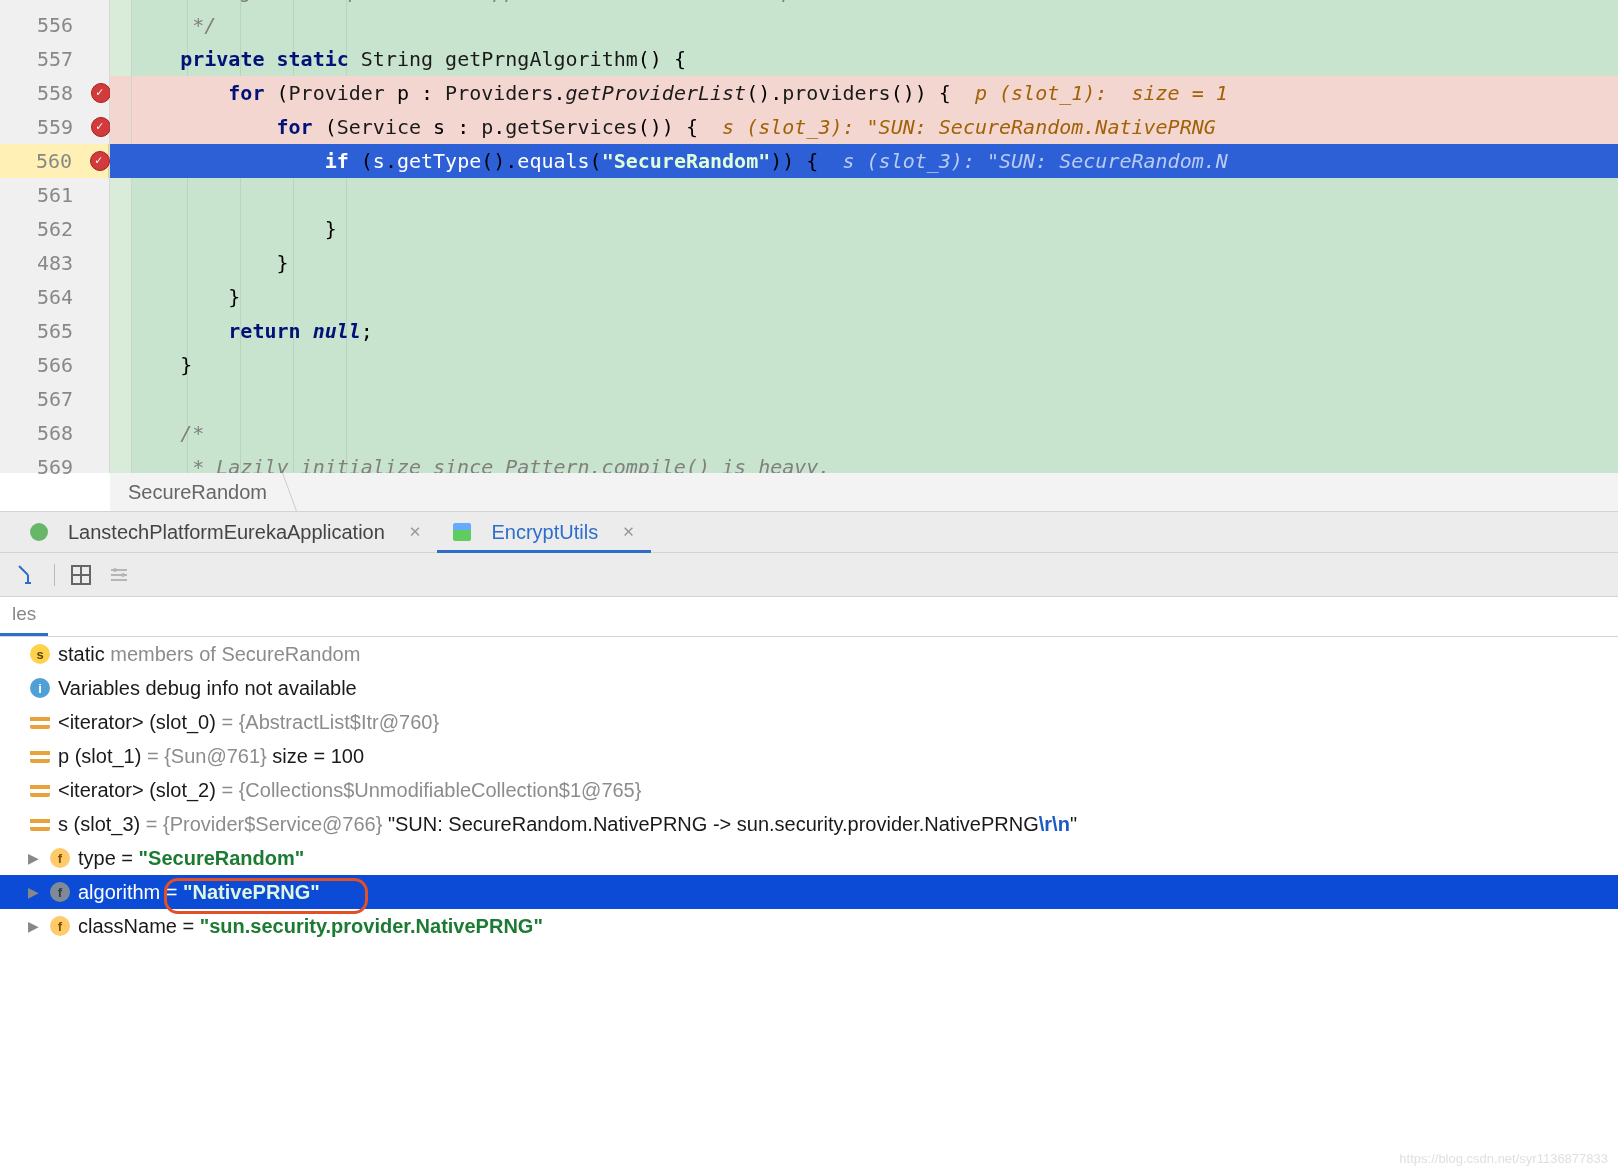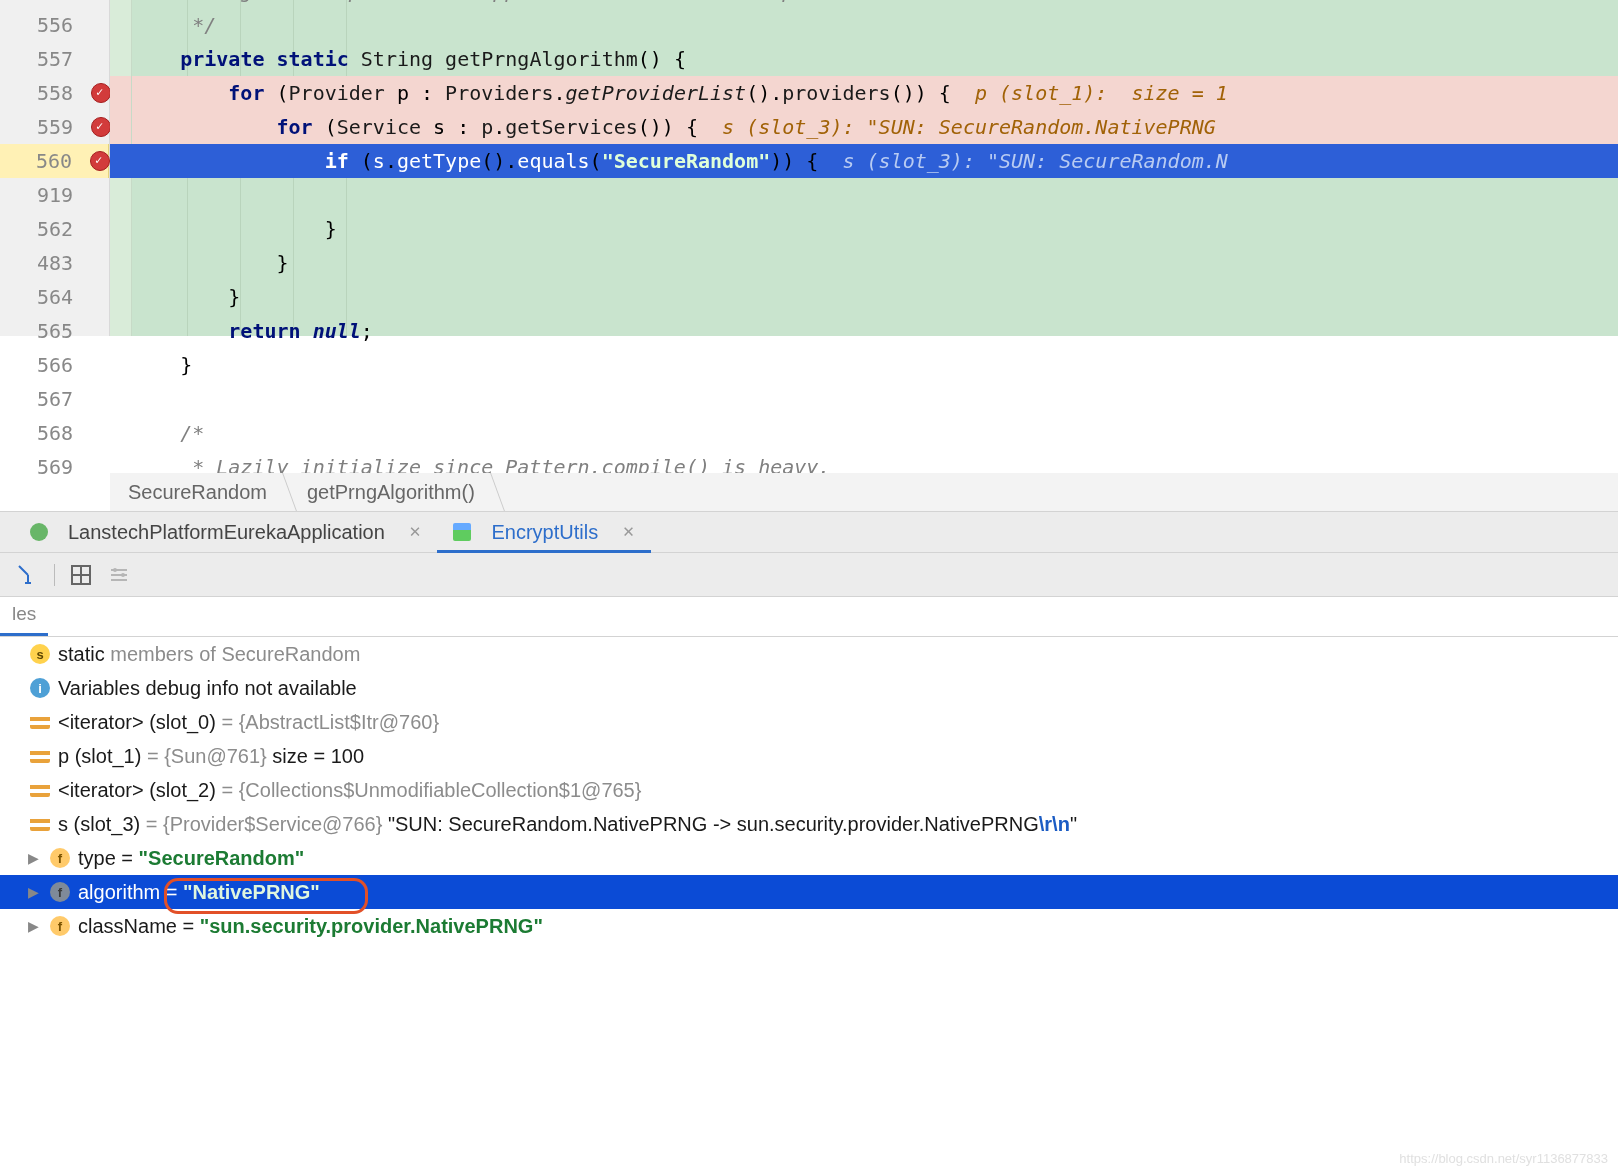--- a/index.html
+++ b/index.html
@@ -1,17 +1,17 @@
 <!DOCTYPE html>
 <html><head>
 <meta charset="utf-8">
 <style>
   * { margin:0; padding:0; box-sizing:border-box; }
   html,body { width:1618px; height:1172px; font-family:"Menlo","Consolas",monospace; font-size:20px; background:#fff; overflow:hidden; }
-  .editor-area { position:relative; width:100%; height:336px; background:#c9e4ce; }
+  .editor-area { position:relative; width:100%; height:473px; background:#c9e4ce; }
   .gutter { position:absolute; left:0; top:0; width:110px; height:100%; background:#f0f0f0; border-right:1px solid #d9d9d9; }
   .gutter-row { position:absolute; left:0; width:100%; height:34px; display:flex; align-items:center; justify-content:flex-end; }
   .ln { color:#888; padding-right:36px; font-family:inherit; font-size:20px; }
   .bp { position:absolute; right:-2px; width:20px; height:20px; border-radius:50%; background:#d23b3b; border:1px solid #a51f1f; }
   .bp::after { content:"✓"; color:#fff; font-size:12px; position:absolute; top:1px; left:4px; }
   .bulb { position:absolute; right:-48px; width:22px; height:22px; border-radius:50%; background:#ffb300; box-shadow:0 0 2px #aa7700; }
   .fold-col { position:absolute; left:110px; top:0; width:22px; height:100%; background:#d9ecd9; border-right:1px solid #c7dac7; }
   .code-col { position:absolute; left:132px; top:0; right:0; height:100%; }
   .code-row { position:absolute; left:0; right:0; height:34px; line-height:34px; font-family:inherit; white-space:pre; }
   .hl-red { background:#f4d6d0; }
@@ -83,21 +83,21 @@
       <div class="gutter-row" style="top: 110px;">
         <span class="ln">559</span>
         <span class="bp"></span>
       </div>
       <div class="gutter-row hl-cur-gut" style="top: 144px;">
         <span class="ln">560</span>
         <span class="bp"></span>
         <span class="bulb"></span>
       </div>
       <div class="gutter-row" style="top: 178px;">
-        <span class="ln">919</span>
+        <span class="ln">561</span>
       </div>
       <div class="gutter-row" style="top: 212px;">
         <span class="ln">562</span>
       </div>
       <div class="gutter-row" style="top: 246px;">
         <span class="ln">483</span>
       </div>
       <div class="gutter-row" style="top: 280px;">
         <span class="ln">564</span>
       </div>
@@ -138,21 +138,20 @@
       <div class="code-row " style="top: 314px;">        <span class="kw">return</span> <span class="kf">null</span>;</div>
       <div class="code-row " style="top: 348px;">    }</div>
       <div class="code-row " style="top: 382px;">  </div>
       <div class="code-row " style="top: 416px;">    <span class="cm">/*</span></div>
       <div class="code-row " style="top: 450px;">  <span class="cm">   * Lazily initialize since Pattern.compile() is heavy.</span></div>
     </div>
 </div>
 
 <div class="breadcrumb">
   <div class="crumb">SecureRandom</div>
-  <div class="crumb">getPrngAlgorithm()</div>
 </div>
 
 <div class="tabs">
   <div class="tab">
     <span class="ic-app"></span>
     <span>LanstechPlatformEurekaApplication</span>
     <span class="close">✕</span>
   </div>
   <div class="tab active">
     <span class="ic-util"></span>

